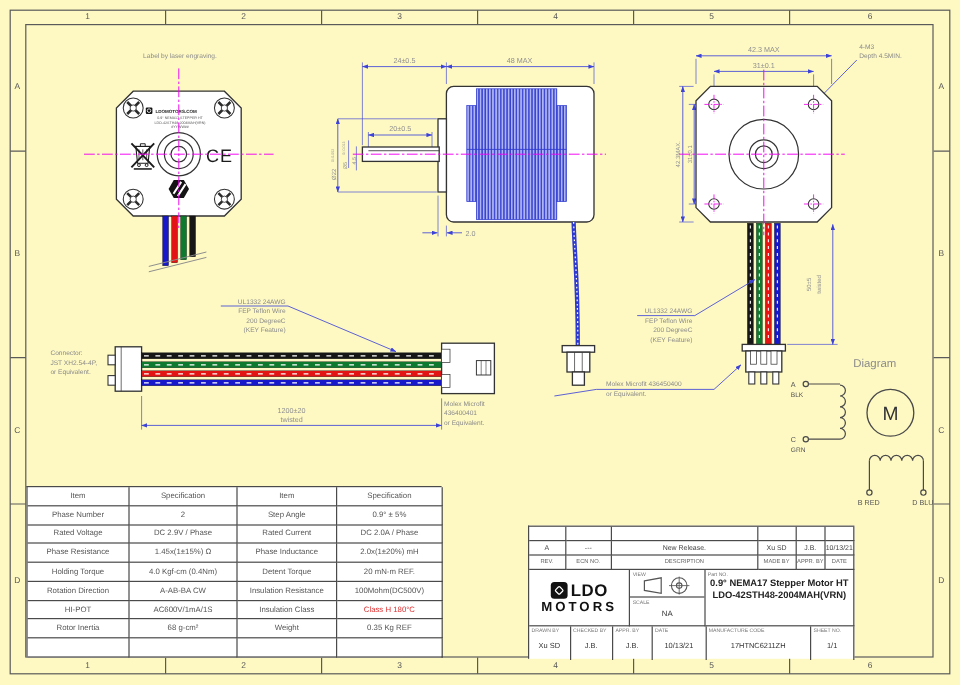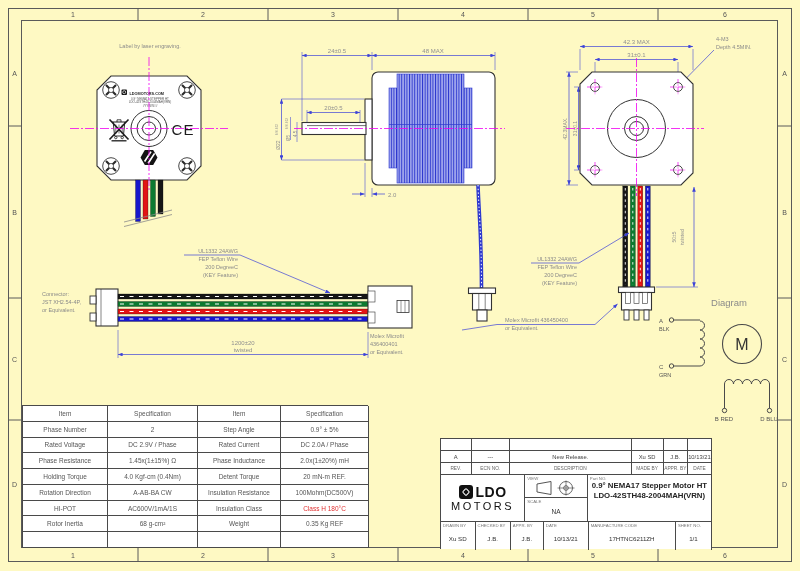--- a/index.html
+++ b/index.html
@@ -43,21 +43,21 @@
   .rcell{border-right:1px solid #4a4a4a;border-bottom:1px solid #4a4a4a;height:12px;
          display:flex;align-items:center;justify-content:center;font-size:5.8px;color:#444}
   .rhead{font-size:4.8px;color:#666}
   .mcell{border-right:1px solid #4a4a4a;border-bottom:1px solid #4a4a4a;height:47px;position:relative}
   .logo-cell{display:flex;flex-direction:column;align-items:center;justify-content:center}
   .logo-top{display:flex;align-items:center;gap:3px}
   .lm{display:inline-flex;width:14px;height:14px;background:#111;border-radius:3px;
       align-items:center;justify-content:center}
   .lmc{width:6px;height:6px;border:1.6px solid #fff;border-radius:1.5px;transform:rotate(45deg)}
   .logo-ldo{font-size:14px;font-weight:bold;color:#111;letter-spacing:0.5px}
-  .logo-motors{font-size:11px;font-weight:normal;color:#111;letter-spacing:2.5px;margin-top:0px}
+  .logo-motors{font-size:11px;font-weight:bold;color:#111;letter-spacing:2.5px;margin-top:0px}
   .vc-top{height:23px;border-bottom:1px solid #4a4a4a;position:relative;
           display:flex;align-items:center;justify-content:center}
   .vc-bot{height:23px;position:relative;display:flex;align-items:center;justify-content:center}
   .microlabel{position:absolute;top:1px;left:2px;font-size:4.3px;color:#777}
   .na{font-size:6.5px;color:#333;margin-top:4px}
   .company{height:15px;border-bottom:1px solid #4a4a4a;display:flex;align-items:center;
            justify-content:center;font-size:8px;font-weight:bold;color:#222}
   .part{position:relative;height:31px;padding-top:6px;text-align:center}
   .pl{font-size:7.8px;font-weight:bold;color:#222;line-height:1.25}
   .fcell{position:relative;border-right:1px solid #4a4a4a;height:28px;

